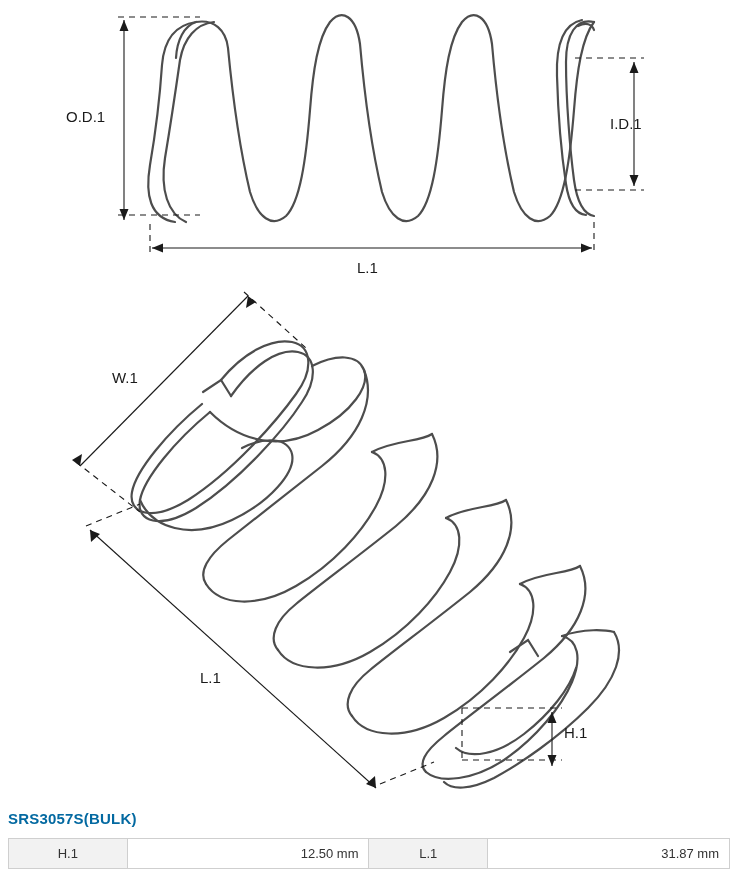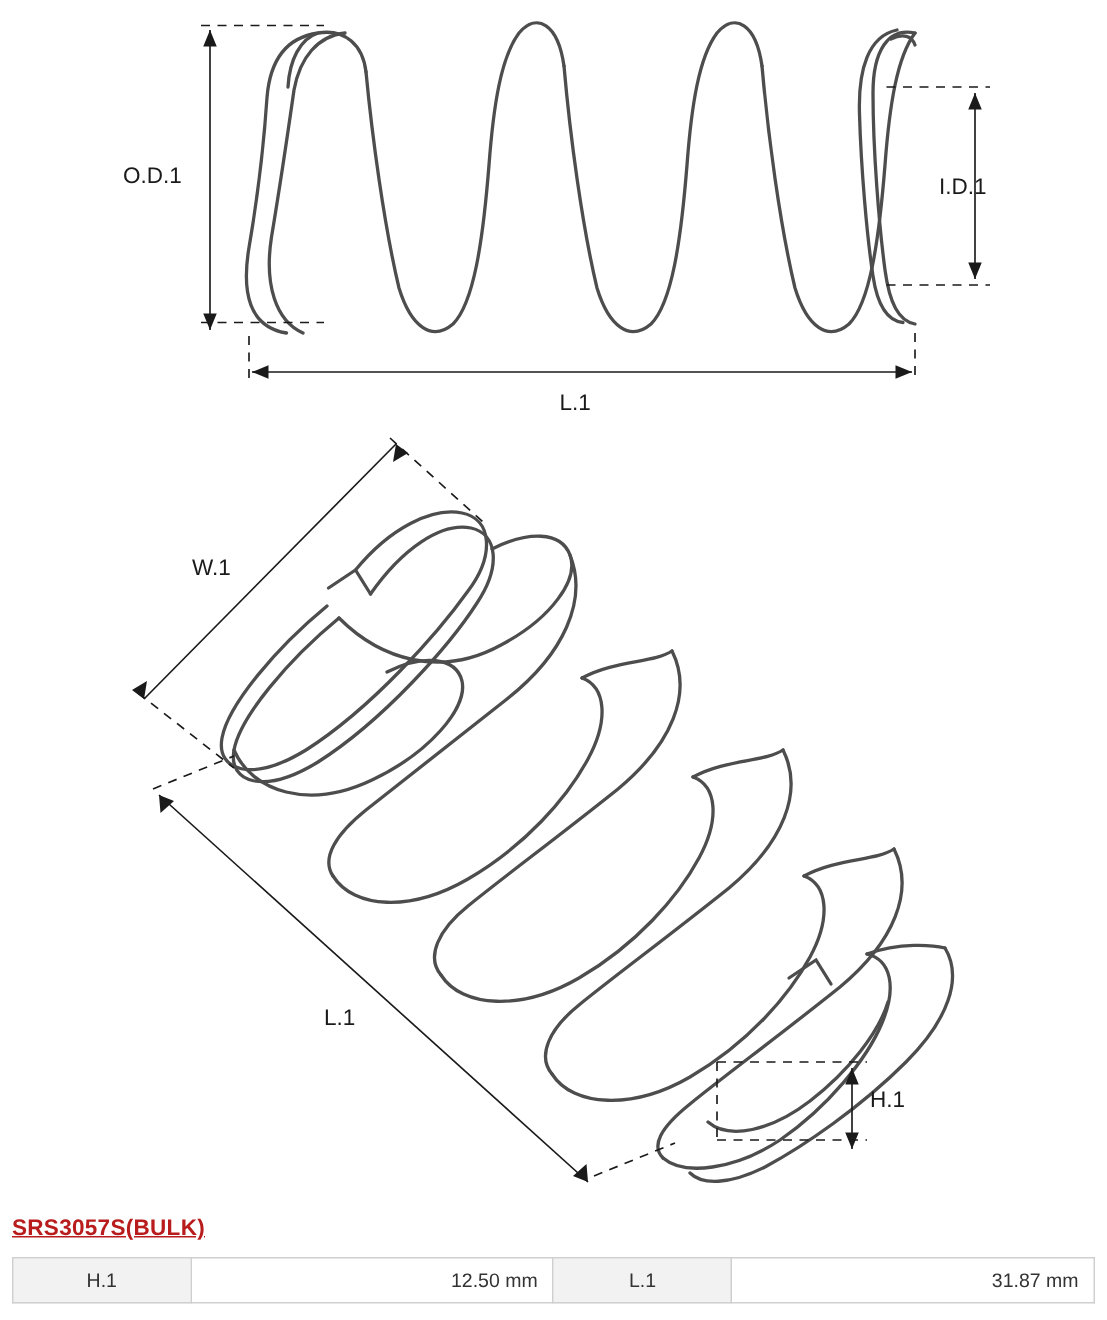--- a/index.html
+++ b/index.html
@@ -11,43 +11,42 @@
   }
   #page {
     position: relative;
     width: 738px;
     height: 880px;
     background: #ffffff;
     overflow: hidden;
   }
   .diagram-area {
     position: absolute;
-    left: 16px;
+    left: 0;
     top: 0;
     width: 602px;
     height: 800px;
   }
   .diagram-area svg { display: block; }
 
   .dim-label {
     font-family: "Liberation Sans", sans-serif;
     font-size: 15px;
     fill: #1a1a1a;
   }
 
   .part-title {
     position: absolute;
     left: 8px;
     top: 810px;
     font-size: 15px;
     font-weight: bold;
-    color: #b91c1c;
+    color: #0369a1;
     font-family: "Liberation Sans", sans-serif;
     letter-spacing: 0.2px;
-    text-decoration: underline;
   }
 
   .spec-table {
     position: absolute;
     left: 8px;
     top: 838px;
     width: 722px;
     border-collapse: collapse;
     font-size: 13px;
     font-family: "Liberation Sans", sans-serif;

